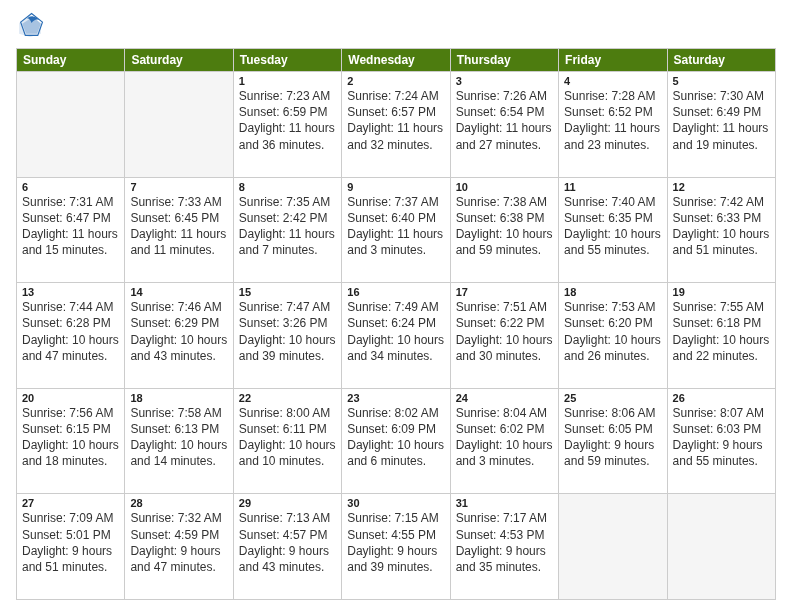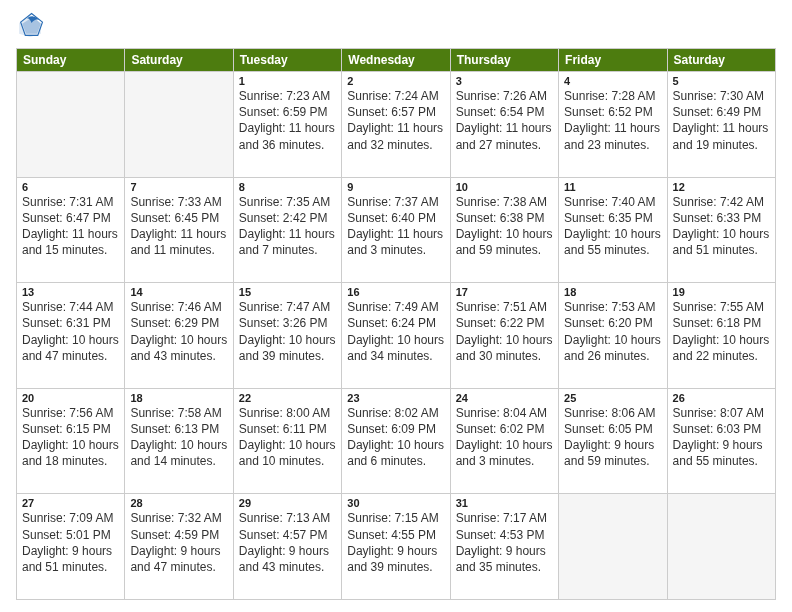--- a/index.html
+++ b/index.html
@@ -203,21 +203,21 @@
             <span class="day-num">12</span>
             <div class="day-info">Sunrise: 7:42 AM
 Sunset: 6:33 PM
 Daylight: 10 hours and 51 minutes.</div>
           </td>
         </tr>
         <tr>
           <td>
             <span class="day-num">13</span>
             <div class="day-info">Sunrise: 7:44 AM
-Sunset: 6:31 PM
+Sunset: 6:28 PM
 Daylight: 10 hours and 47 minutes.</div>
           </td>
           <td>
             <span class="day-num">14</span>
             <div class="day-info">Sunrise: 7:46 AM
 Sunset: 6:29 PM
 Daylight: 10 hours and 43 minutes.</div>
           </td>
           <td>
             <span class="day-num">15</span>

